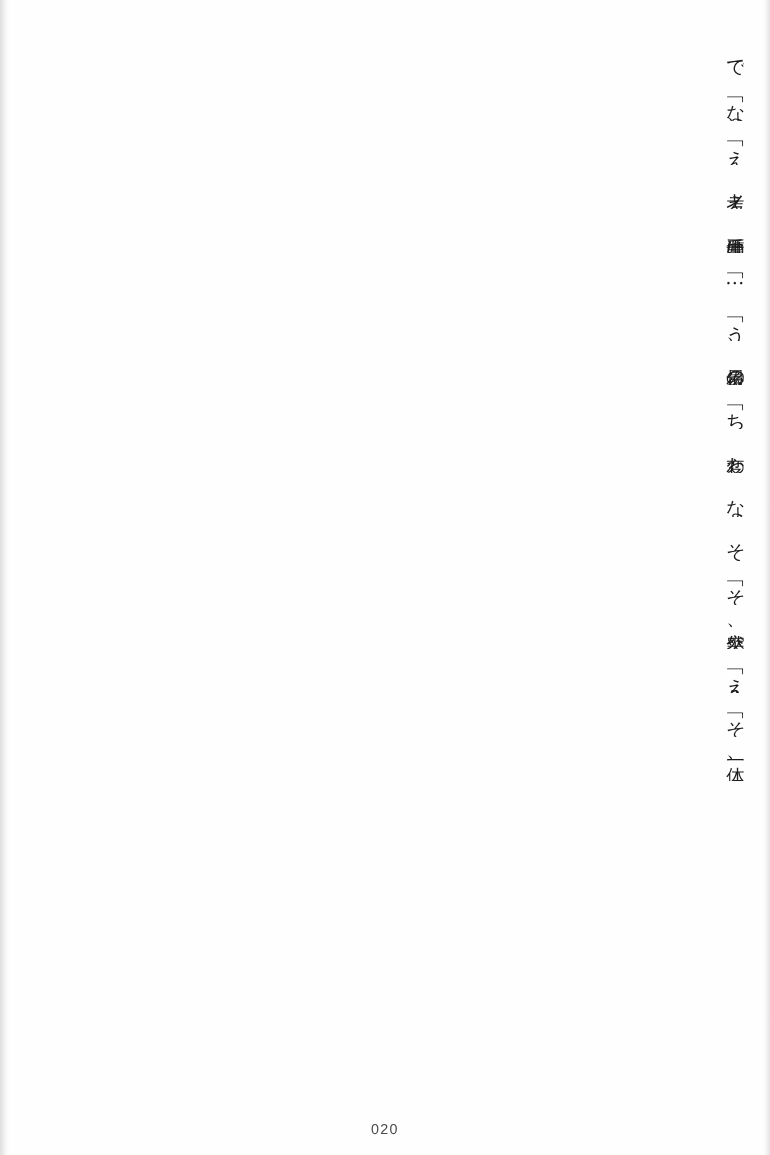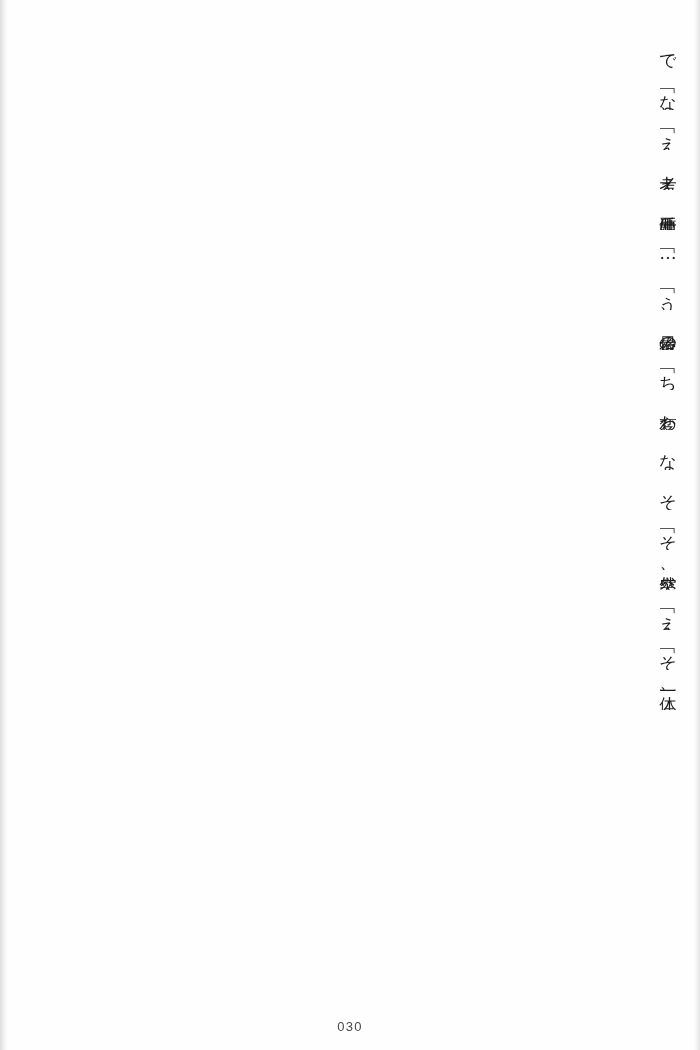--- a/index.html
+++ b/index.html
@@ -103,14 +103,14 @@
     <div class="vcol indent">変わった性格で面白いから、ただ側に置いてるだけ……仕事の効率も少しは上がるし、暇</div>
     <div class="vcol indent">な時は話し相手にもなるしね」</div>
     <div class="vcol indent">そう言われて、勘違いした事にガクッと肩を落としてしまう。</div>
     <div class="vcol indent">「そう言えば、アタシの名前をさん付けで呼んでるわよね……なんで?」</div>
     <div class="vcol indent">突然、彼女は話題を変えて尋ねてくる。</div>
     <div class="vcol indent">「え?　特に意味は……女子の人はさん付けで呼んでるんだけど。男子には君付けるし」</div>
     <div class="vcol indent">「そう……それならそれで、別に構わないわ」</div>
     <div class="vcol indent">一体、呼び方をどうして欲しかったのか分からず、首を傾げる。そんなやり取りをして</div>
   </div>
 
-  <div class="page-number">030</div>
+  <div class="page-number">020</div>
 </div>
 
 </body></html>

